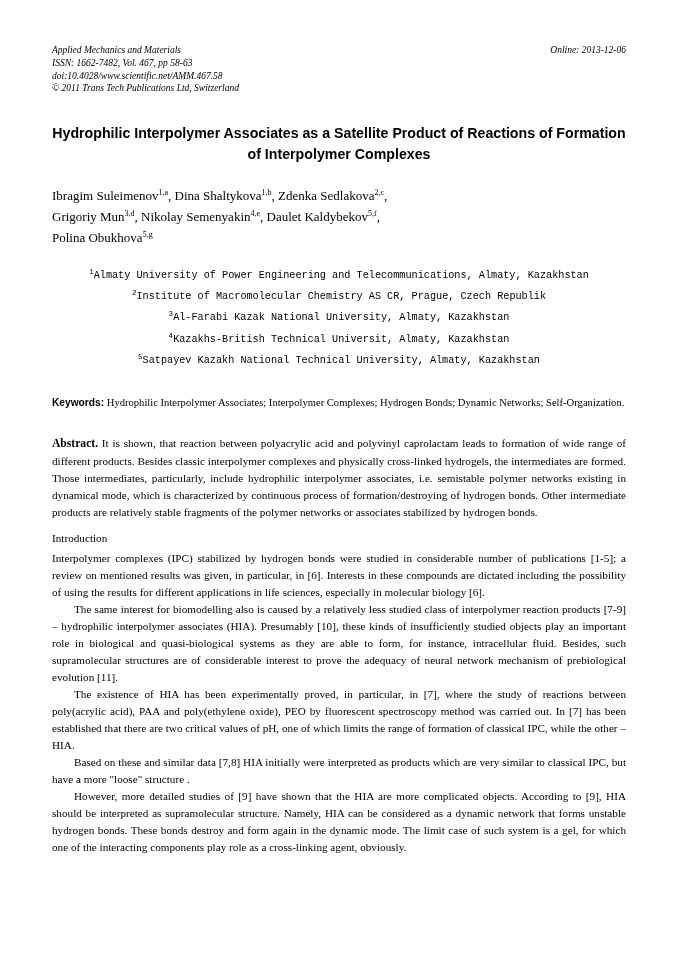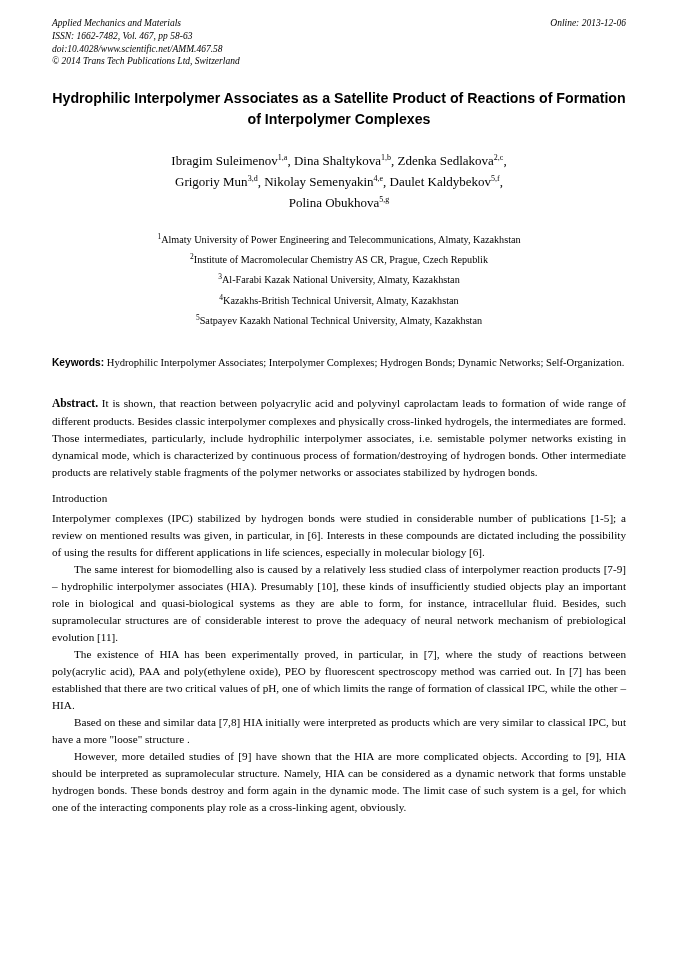--- a/index.html
+++ b/index.html
@@ -7,21 +7,21 @@
     padding: 0;
     background: #b0b0b0;
   }
   .page {
     width: 678px;
     height: 959px;
     background: #ffffff;
     margin: 0 auto;
     position: relative;
     box-sizing: border-box;
-    padding: 17px 52px 20px 52px;
+    padding: 44px 52px 20px 52px;
     font-family: "Liberation Serif", serif;
     color: #000000;
     overflow: hidden;
   }
 
   
   .header {
     display: flex;
     justify-content: space-between;
     align-items: flex-start;
@@ -36,39 +36,40 @@
     text-align: center;
   }
 
   
   .title {
     font-family: "Liberation Sans", sans-serif;
     font-weight: bold;
     font-size: 14.2px;
     text-align: center;
     line-height: 1.45;
-    margin-top: 20px;
+    margin-top: 28px;
     margin-bottom: 0;
   }
 
   
   .authors {
-    text-align: center;
+    text-align: left;
     font-size: 13px;
     line-height: 1.6;
     margin-top: 22px;
   }
   .authors sup { font-size: 8px; }
 
   
   .affiliations {
     text-align: center;
     font-size: 10.2px;
     line-height: 1.95;
     margin-top: 16px;
+    font-family: Liberation Mono, monospace;
   }
   .affiliations sup { font-size: 7.5px; }
 
   
   .emails {
     text-align: center;
     font-size: 9.6px;
     line-height: 1.5;
     margin-top: 12px;
   }
@@ -115,21 +116,21 @@
 </head>
 <body>
 
 <div class="page">
 
   <div class="header">
     <div class="header-left">
       <div>Applied Mechanics and Materials</div>
       <div>ISSN: 1662-7482, Vol. 467, pp 58-63</div>
       <div>doi:10.4028/www.scientific.net/AMM.467.58</div>
-      <div>© 2014 Trans Tech Publications Ltd, Switzerland</div>
+      <div>© 2011 Trans Tech Publications Ltd, Switzerland</div>
     </div>
     <div class="header-right">
       <div>Online: 2013-12-06</div>
     </div>
   </div>
 
   <h1 class="title">Hydrophilic Interpolymer Associates as a Satellite Product of Reactions of Formation of Interpolymer Complexes</h1>
 
   <div class="authors">
     <div>Ibragim Suleimenov<sup>1,a</sup>, Dina Shaltykova<sup>1,b</sup>, Zdenka Sedlakova<sup>2,c</sup>,</div>

